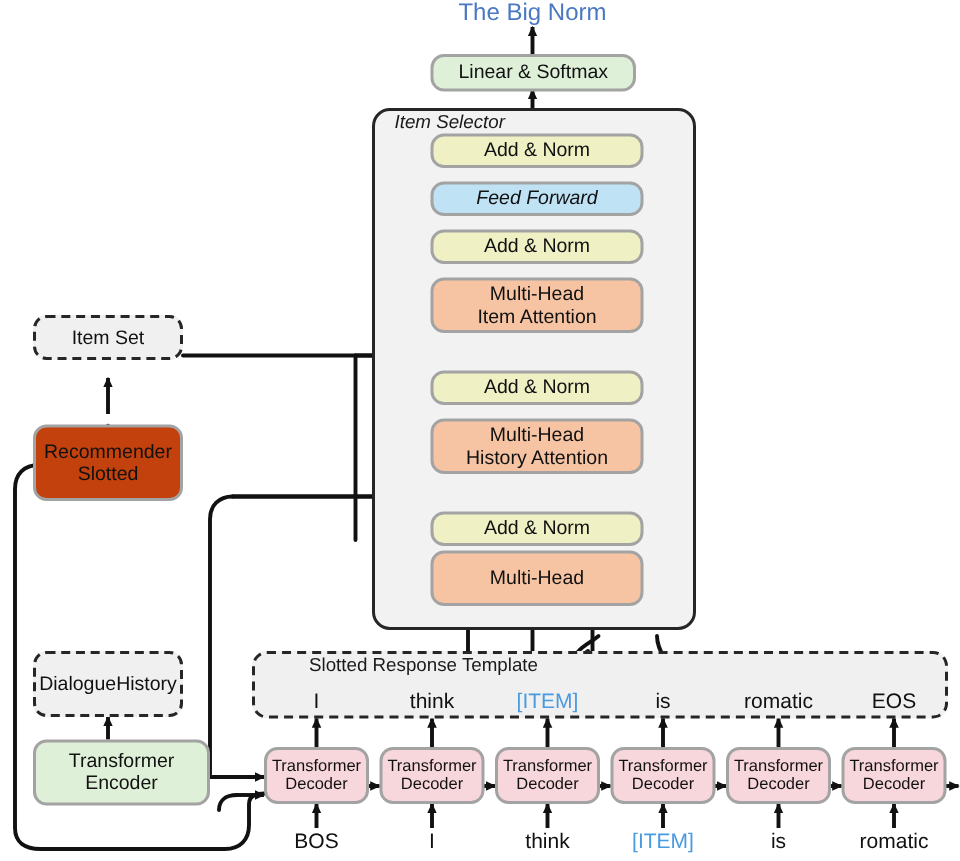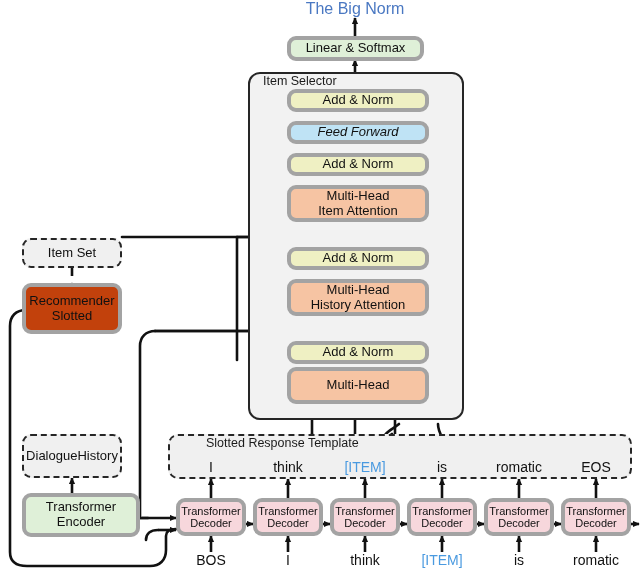--- a/index.html
+++ b/index.html
@@ -3,21 +3,21 @@
 <meta charset="utf-8">
 <style>
   html,body{margin:0;padding:0;background:#ffffff;}
   body{width:640px;height:574px;overflow:hidden;
        font-family:"Liberation Sans","DejaVu Sans",sans-serif;}
   #root{position:relative;width:640px;height:574px;}
   svg.layer{position:absolute;left:0;top:0;width:640px;height:574px;}
 
   .node{position:absolute;box-sizing:border-box;display:flex;
         align-items:center;justify-content:center;text-align:center;
-        border:4px solid #a3a3a3;border-radius:9px;
+        border:2px solid #a3a3a3;border-radius:9px;
         color:#111;line-height:1.12;}
   .node span{display:block;}
   .dashed{border:2px dashed #262626;background:#f0f0f0;}
   .grp-label{position:absolute;color:#1a1a1a;white-space:nowrap;}
   .free-text{position:absolute;white-space:nowrap;text-align:center;color:#111;}
 </style>
 </head>
 <body>
 
 <div id="root">
@@ -108,21 +108,21 @@
 
       <path d="M447,452 C447,440 438,436 438,424"></path>
 
       <path d="M158,530 C150,530 146,534 146,540"></path>
     </g>
 
   </svg>
 
   <div class="node" style="left:248px;top:72px;width:216px;height:348px;background:#f2f2f2;
               border:2px solid #262626;border-radius:12px;"></div>
-  <div class="grp-label" style="left:260px;top:74px;font-size:12.5px;background:#f2f2f2;padding:0 3px;">Item Selector</div>
+  <div class="grp-label" style="left:260px;top:74px;font-size:12.5px;background:#f2f2f2;padding:0 3px;font-style:italic;">Item Selector</div>
 
   <div class="free-text" style="left:290px;top:0px;width:130px;font-size:16px;color:#4a78c2;">The Big Norm</div>
 
   <div class="node" style="left:287px;top:36px;width:137px;height:25px;background:#dff0d8;font-size:13px;">
     <span>Linear &amp; Softmax</span>
   </div>
 
   <div class="node" style="left:287px;top:89px;width:142px;height:23px;background:#eff0c3;font-size:13px;">
     <span>Add &amp; Norm</span>
   </div>
@@ -150,21 +150,21 @@
   </div>
 
   <div class="node" style="left:287px;top:341px;width:142px;height:23px;background:#eff0c3;font-size:13px;">
     <span>Add &amp; Norm</span>
   </div>
 
   <div class="node" style="left:287px;top:367px;width:142px;height:37px;background:#f6c4a3;font-size:13px;flex-direction:column;">
     <span>Multi-Head</span>
   </div>
 
-  <div class="node dashed" style="left:22px;top:238px;width:100px;height:30px;font-size:13px;">
+  <div class="node dashed" style="left:22px;top:210px;width:100px;height:30px;font-size:13px;">
     <span>Item Set</span>
   </div>
 
   <div class="node" style="left:22px;top:283px;width:100px;height:51px;background:#c2410c;font-size:13px;flex-direction:column;">
     <span>Recommender</span>
     <span>Slotted</span>
   </div>
 
   <div class="node dashed" style="left:22px;top:434px;width:100px;height:44px;font-size:13px;flex-direction:row;">
     <span>Dialogue</span>

